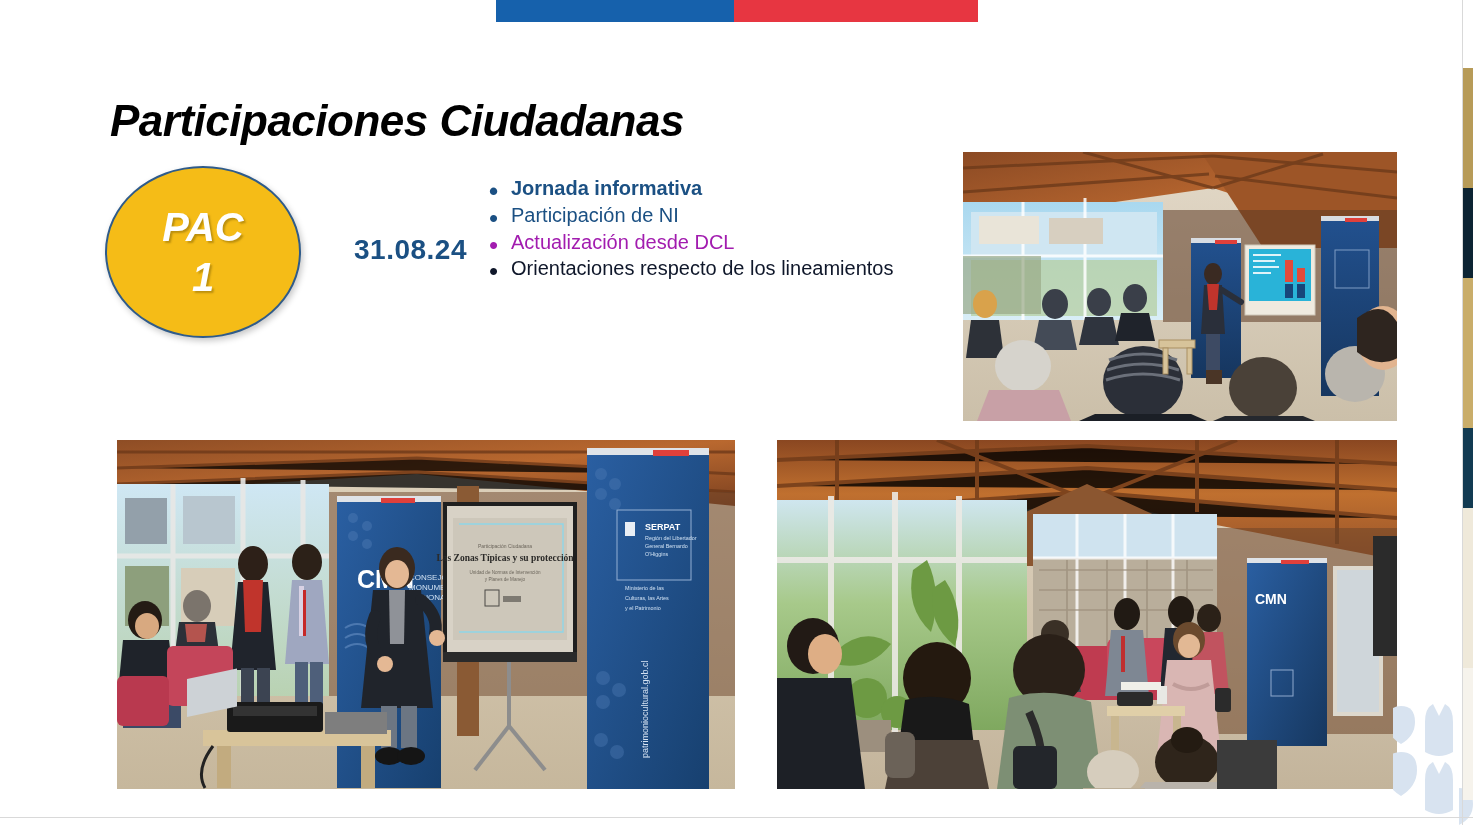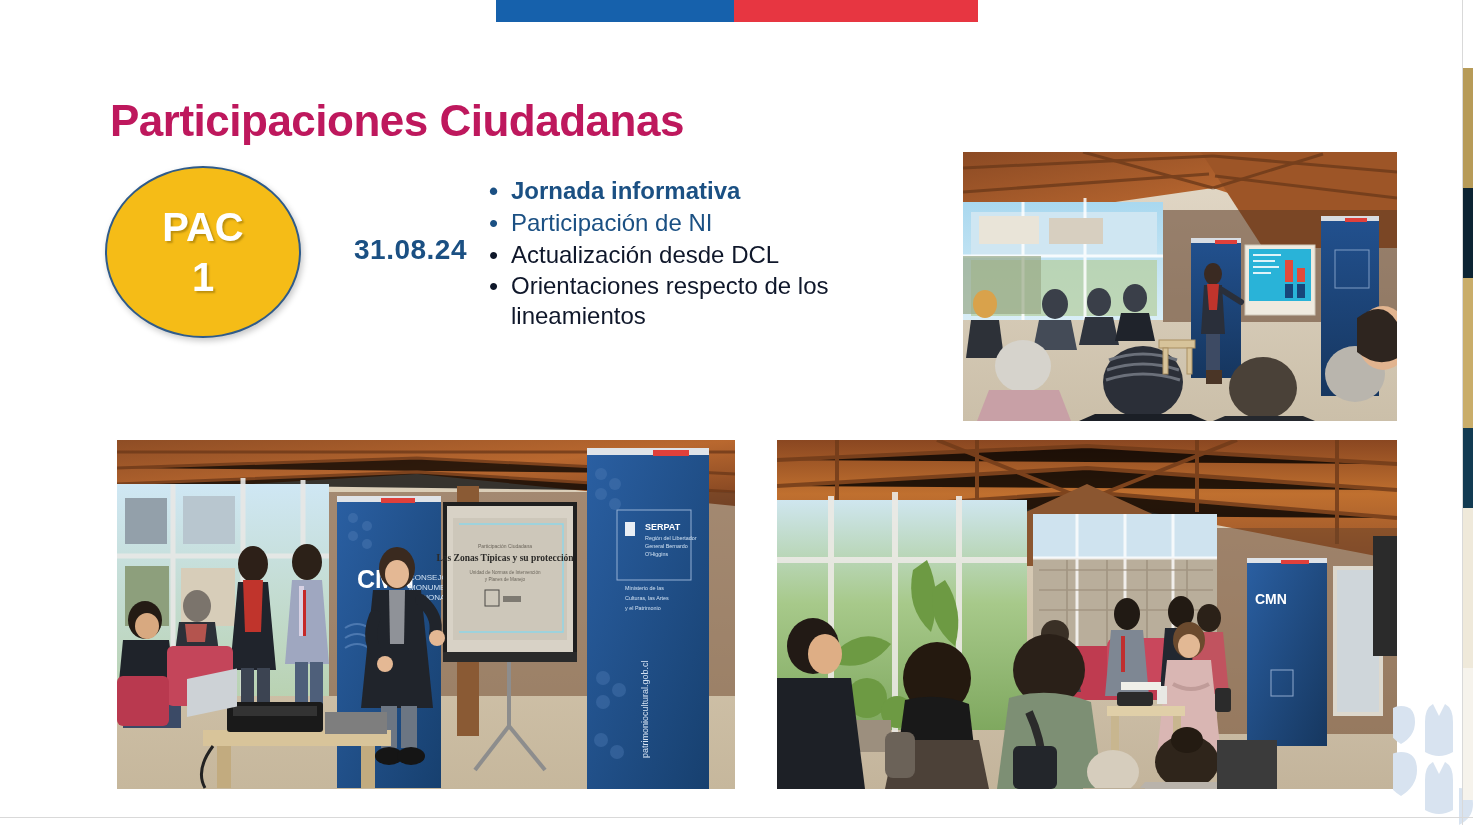--- a/index.html
+++ b/index.html
@@ -27,39 +27,40 @@
     white-space:nowrap;
   }
 
   
   .pac-circle{
     position:absolute;left:105px;top:166px;width:196px;height:172px;
     border-radius:50%;
     display:flex;flex-direction:column;align-items:center;justify-content:center;
     box-sizing:border-box;
     box-shadow:2px 3px 6px rgba(0,0,0,.22);
+    font-style:italic;
   }
   .pac-circle .pac-label,
   .pac-circle .pac-number{
     color:#ffffff;font-weight:bold;line-height:1.05;
     text-shadow:2px 2px 2px rgba(120,90,0,.45);
   }
   .pac-circle .pac-label{font-size:40px;}
   .pac-circle .pac-number{font-size:40px;margin-top:8px;}
 
   
   .event-date{
     position:absolute;left:354px;top:234px;
     font-size:28px;font-weight:bold;letter-spacing:.5px;
   }
 
   
   .bullets{
     position:absolute;left:487px;top:176px;width:452px;
-    font-size:24px;line-height:1.24;
+    font-size:20px;line-height:1.24;
     margin:0;padding:0;list-style:none;
   }
   .bullets li{
     position:relative;padding-left:24px;margin:0 0 2px 0;
   }
   .bullets li::before{
     content:"\2022";position:absolute;left:2px;top:-1px;font-size:26px;
   }
   .bullets li.strong{font-weight:bold;}
 
@@ -88,33 +89,33 @@
 </head>
 <body>
 
 <div class="slide">
 
   <div class="flagbar">
     <div class="seg flag-blue" id="segBlue" style="background: rgb(22, 97, 172);"></div>
     <div class="seg flag-red" id="segRed" style="background: rgb(231, 54, 65);"></div>
   </div>
 
-  <div class="page-title" id="titleEl" style="color: #be185d;">Participaciones Ciudadanas</div>
+  <div class="page-title" id="titleEl" style="color: #000000; font-style: italic;">Participaciones Ciudadanas</div>
 
   <div class="pac-circle" id="pacCircle" style="background: rgb(245, 188, 23); border: 2px solid rgb(47, 91, 138);">
     <span class="pac-label">PAC</span>
     <span class="pac-number">1</span>
   </div>
 
   <div class="event-date" id="dateEl" style="color: rgb(27, 80, 131);">31.08.24</div>
 
   <ul class="bullets" id="bulletList">
       <li class="strong" style="color: rgb(27, 80, 131);">Jornada informativa</li>
       <li style="color: rgb(27, 80, 131);">Participación de NI</li>
-      <li style="color: #0f172a;">Actualización desde DCL</li>
+      <li style="color: #a21caf;">Actualización desde DCL</li>
       <li style="color: #0f172a;">Orientaciones respecto de los lineamientos</li>
     </ul>
 
   <div class="photo photo-tr">
     <svg viewBox="0 0 434 269" preserveAspectRatio="none" role="img">
       <defs>
         <linearGradient id="skyA" x1="0" y1="0" x2="0" y2="1">
           <stop offset="0" stop-color="#a9d8ef"></stop>
             <stop offset="1" stop-color="#d9eef7"></stop>
         </linearGradient>

